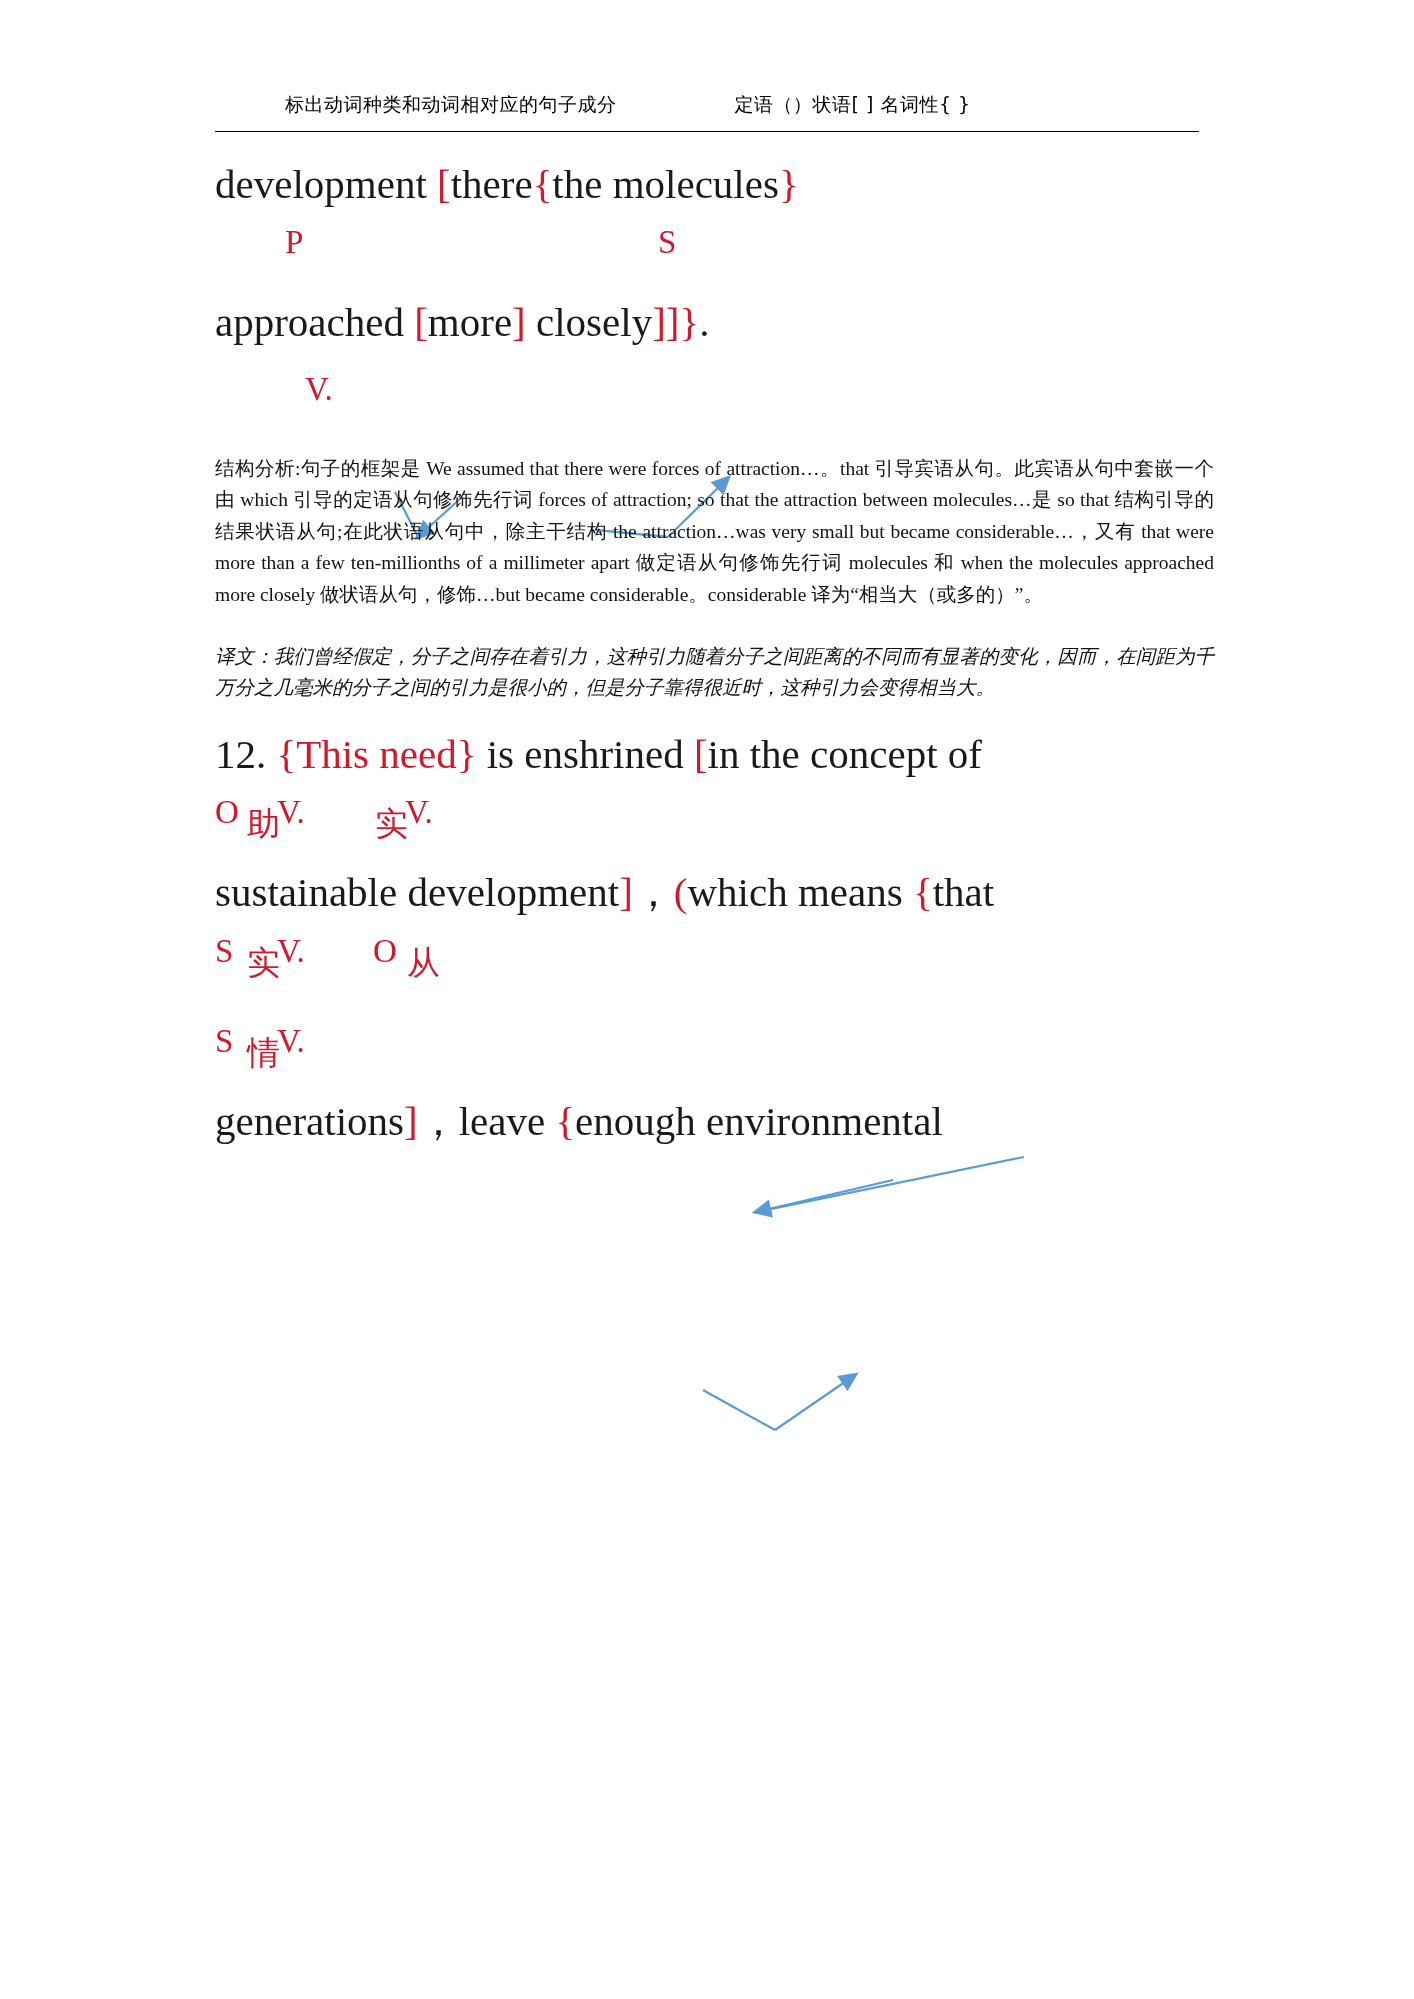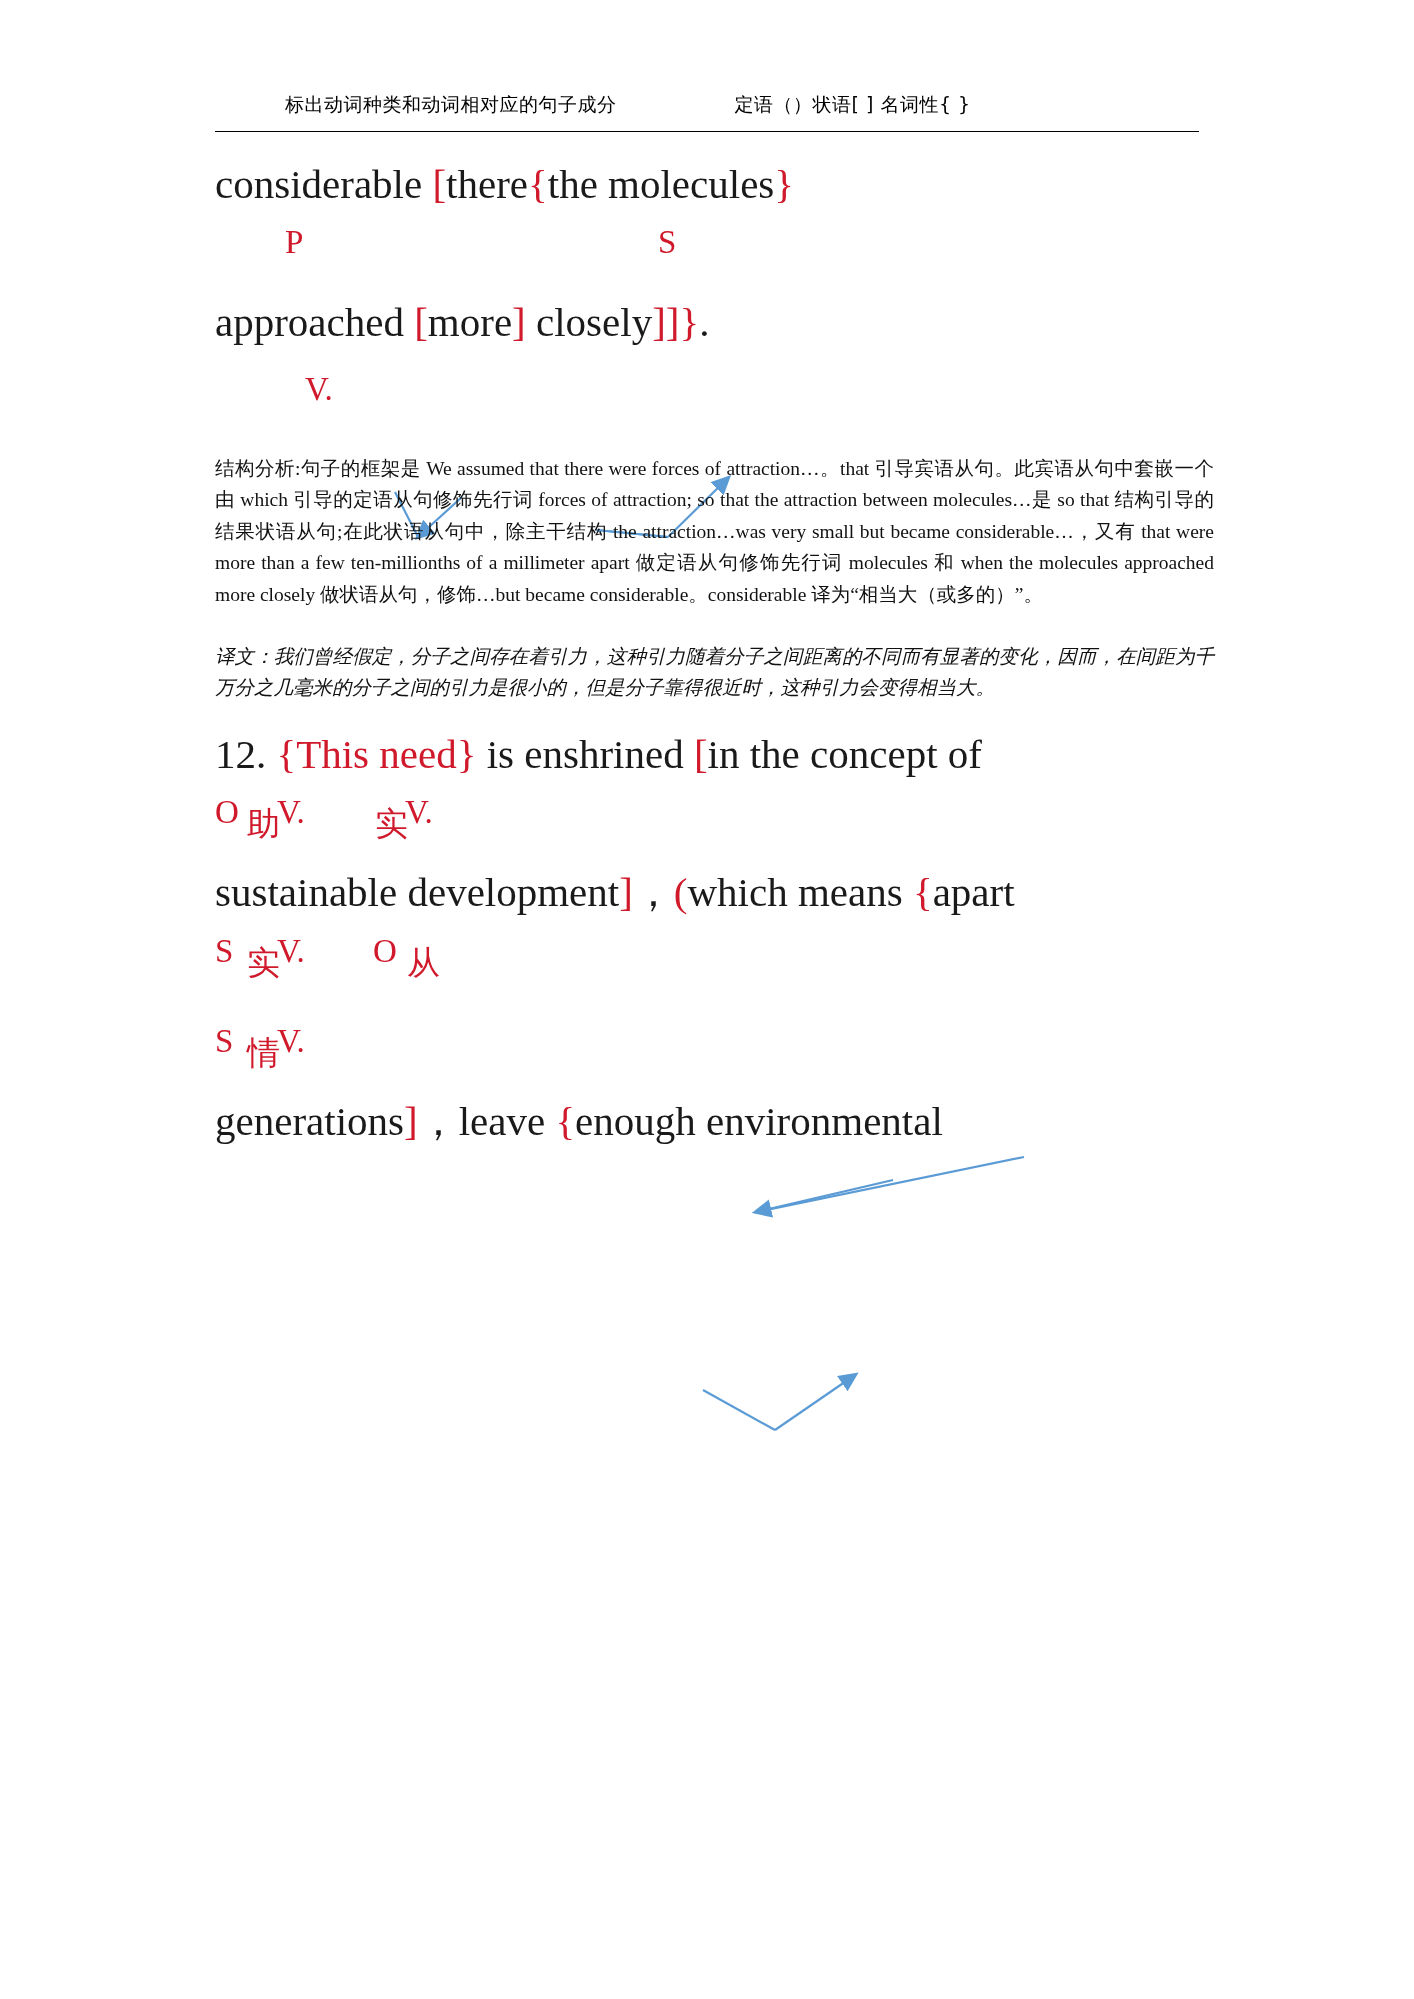--- a/index.html
+++ b/index.html
@@ -131,21 +131,21 @@
       <path d="M893,1180 L756,1212" marker-end="url(#ah)"></path>
       <path d="M756,1212 L1024,1157"></path>
 
       <path d="M703,1390 L775,1430"></path>
       <path d="M775,1430 L855,1375" marker-end="url(#ah)"></path>
     </g>
   </svg>
 
   <div class="content">
 
-    <div class="bigline"><span>considerable </span><span class="red">[</span><span>there</span><span class="red">{</span><span>the molecules</span><span class="red">}</span></div>
+    <div class="bigline"><span>development </span><span class="red">[</span><span>there</span><span class="red">{</span><span>the molecules</span><span class="red">}</span></div>
 
     <div class="gap-sm"></div>
     <div class="tag-line">
       <span class="tag" style="left:70px;">P</span>
       <span class="tag" style="left:443px;">S</span>
     </div>
 
     <div class="gap-md"></div>
 
     <div class="bigline"><span>approached </span><span class="red">[</span><span>more</span><span class="red">]</span><span> closely</span><span class="red">]]}</span><span>.</span></div>
@@ -167,21 +167,21 @@
     <div class="tag-line">
       <span class="tag" style="left:0px;">O</span>
       <span class="tag small" style="left:32px; top:8px;">助</span>
       <span class="tag" style="left:62px;">V.</span>
       <span class="tag small" style="left:160px; top:8px;">实</span>
       <span class="tag" style="left:190px;">V.</span>
     </div>
 
     <div class="gap-md"></div>
 
-    <div class="bigline"><span>sustainable development</span><span class="red">]</span><span>，</span><span class="red">(</span><span>which means </span><span class="red">{</span><span>apart</span></div>
+    <div class="bigline"><span>sustainable development</span><span class="red">]</span><span>，</span><span class="red">(</span><span>which means </span><span class="red">{</span><span>that</span></div>
 
     <div class="gap-sm"></div>
     <div class="tag-line">
       <span class="tag" style="left:0px;">S</span>
       <span class="tag small" style="left:32px; top:8px;">实</span>
       <span class="tag" style="left:62px;">V.</span>
       <span class="tag" style="left:158px;">O</span>
       <span class="tag small" style="left:192px; top:8px;">从</span>
     </div>
 

